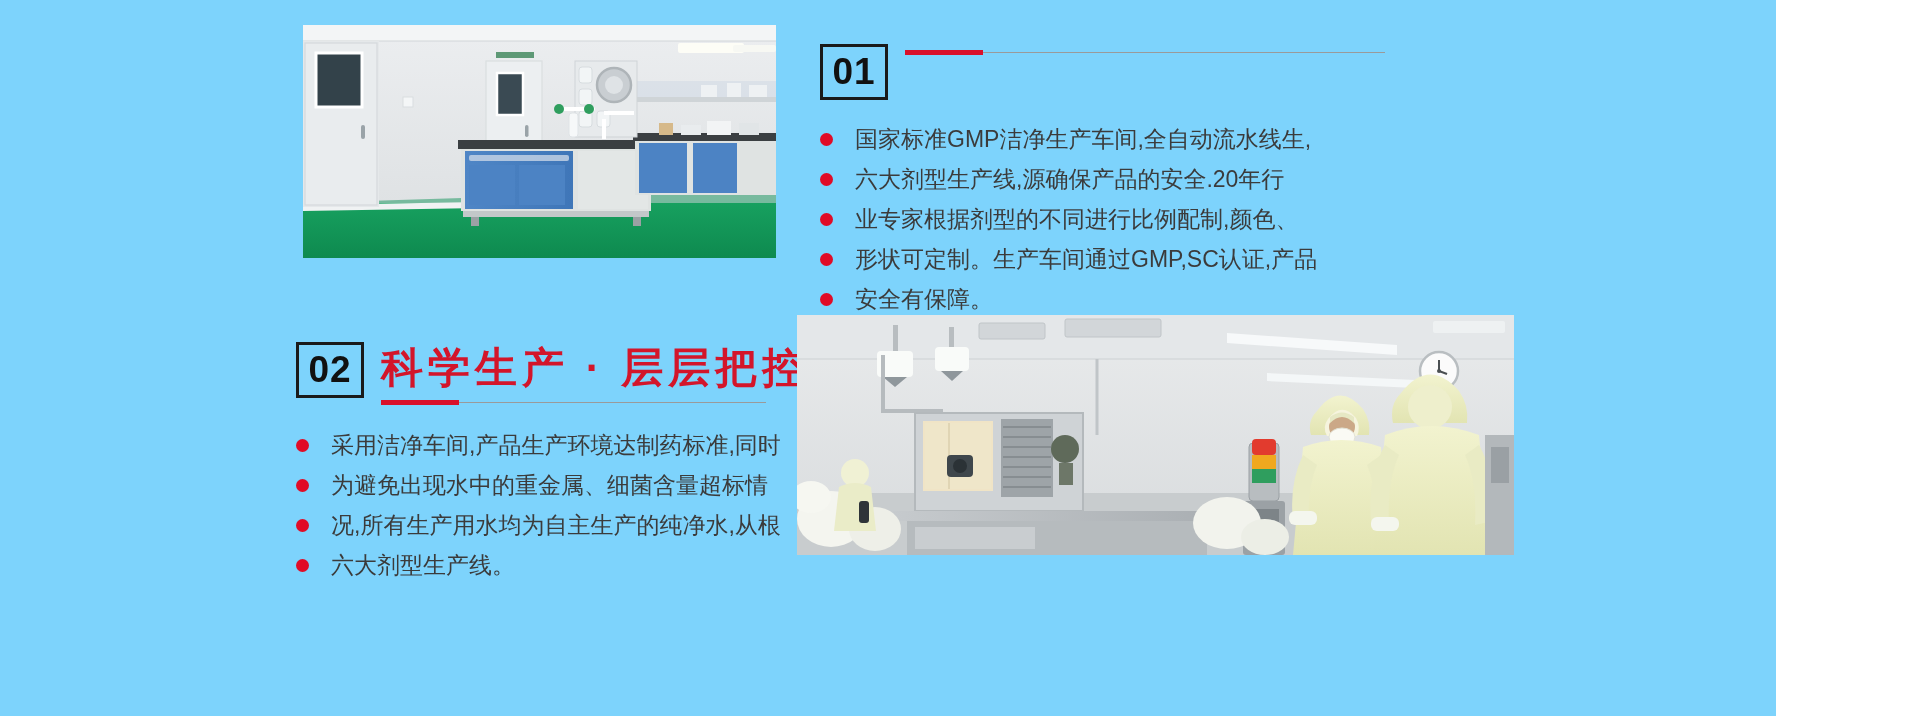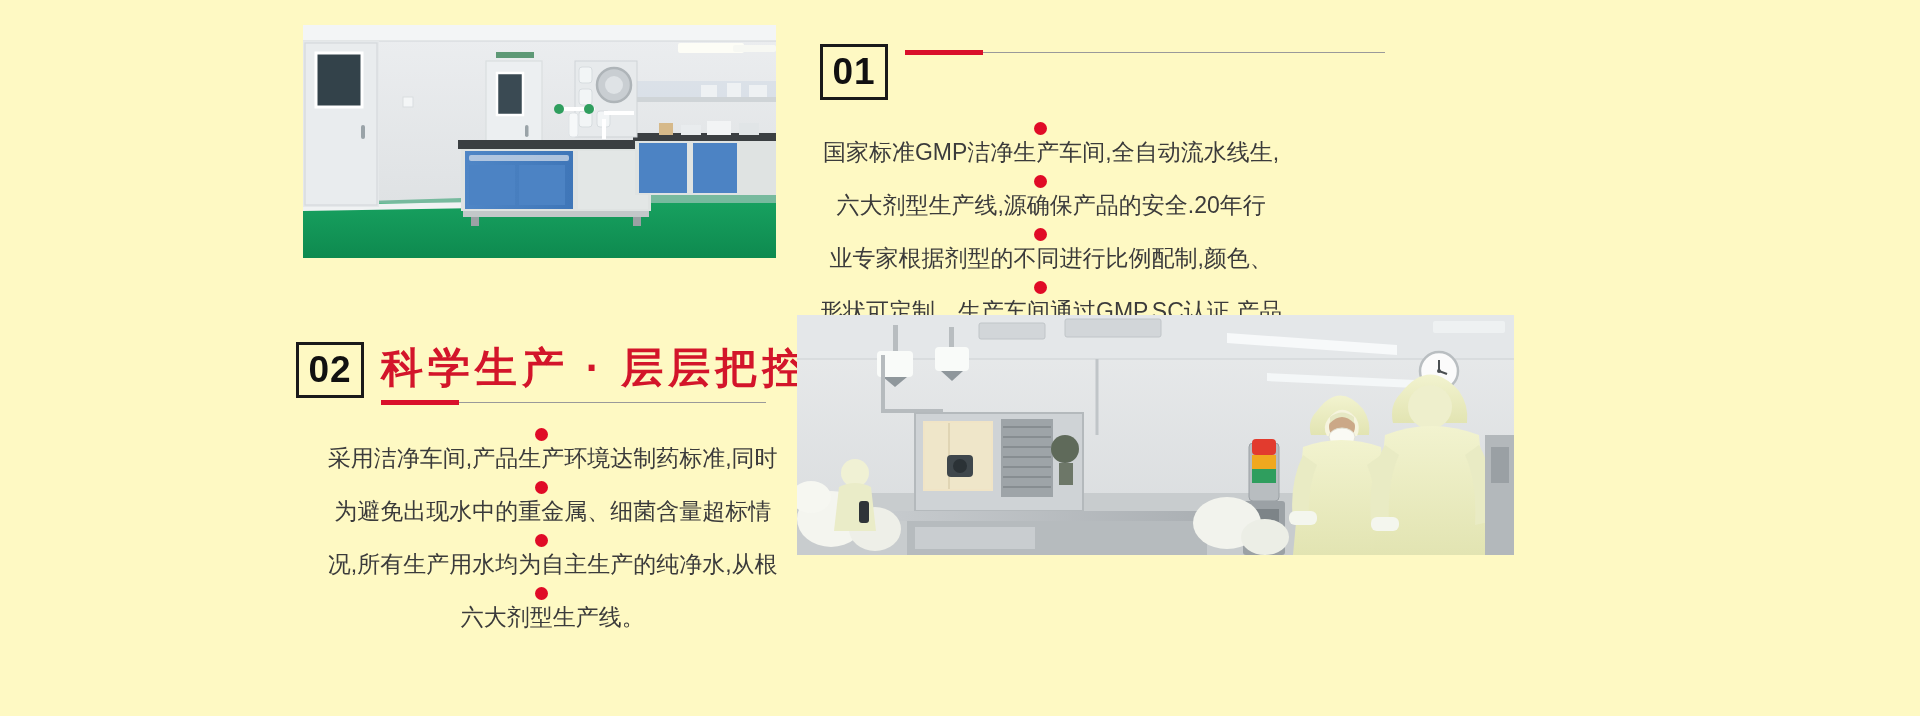--- a/index.html
+++ b/index.html
@@ -2,21 +2,21 @@
 <html><head>
 <meta charset="utf-8">
 <style>
   * { box-sizing: border-box; margin: 0; padding: 0; }
   html, body {
     width: 1920px; height: 716px;
     background: #ffffff;
     font-family: "Liberation Sans", "DejaVu Sans", sans-serif;
     overflow: hidden;
   }
-  .page { position: relative; width: 1920px; height: 716px; background:#fef9c3; }
+  .page { position: relative; width: 1776px; height: 716px; background:#7dd3fc; }
 
   
   .photo {
     position: absolute;
     overflow: hidden;
     background: #e8e8e8;
   }
   .photo svg { display: block; width: 100%; height: 100%; }
 
   .textblock { position: absolute; }
@@ -61,21 +61,20 @@
 
   ul.bullets { list-style: none; margin-top: 22px; }
   ul.bullets li {
     display: flex;
     align-items: center;
     font-size: 23px;
     line-height: 35px;
     color: #3b3b3b;
     white-space: nowrap;
     margin-bottom: 5px;
-    flex-direction: column;
   }
   ul.bullets li .dot {
     flex: none;
     width: 13px; height: 13px; border-radius: 50%;
     background: #e00b26;
     margin-right: 22px;
   }
 
   
   #photo-lab      { left: 303px; top: 25px;  width: 473px; height: 233px; }

